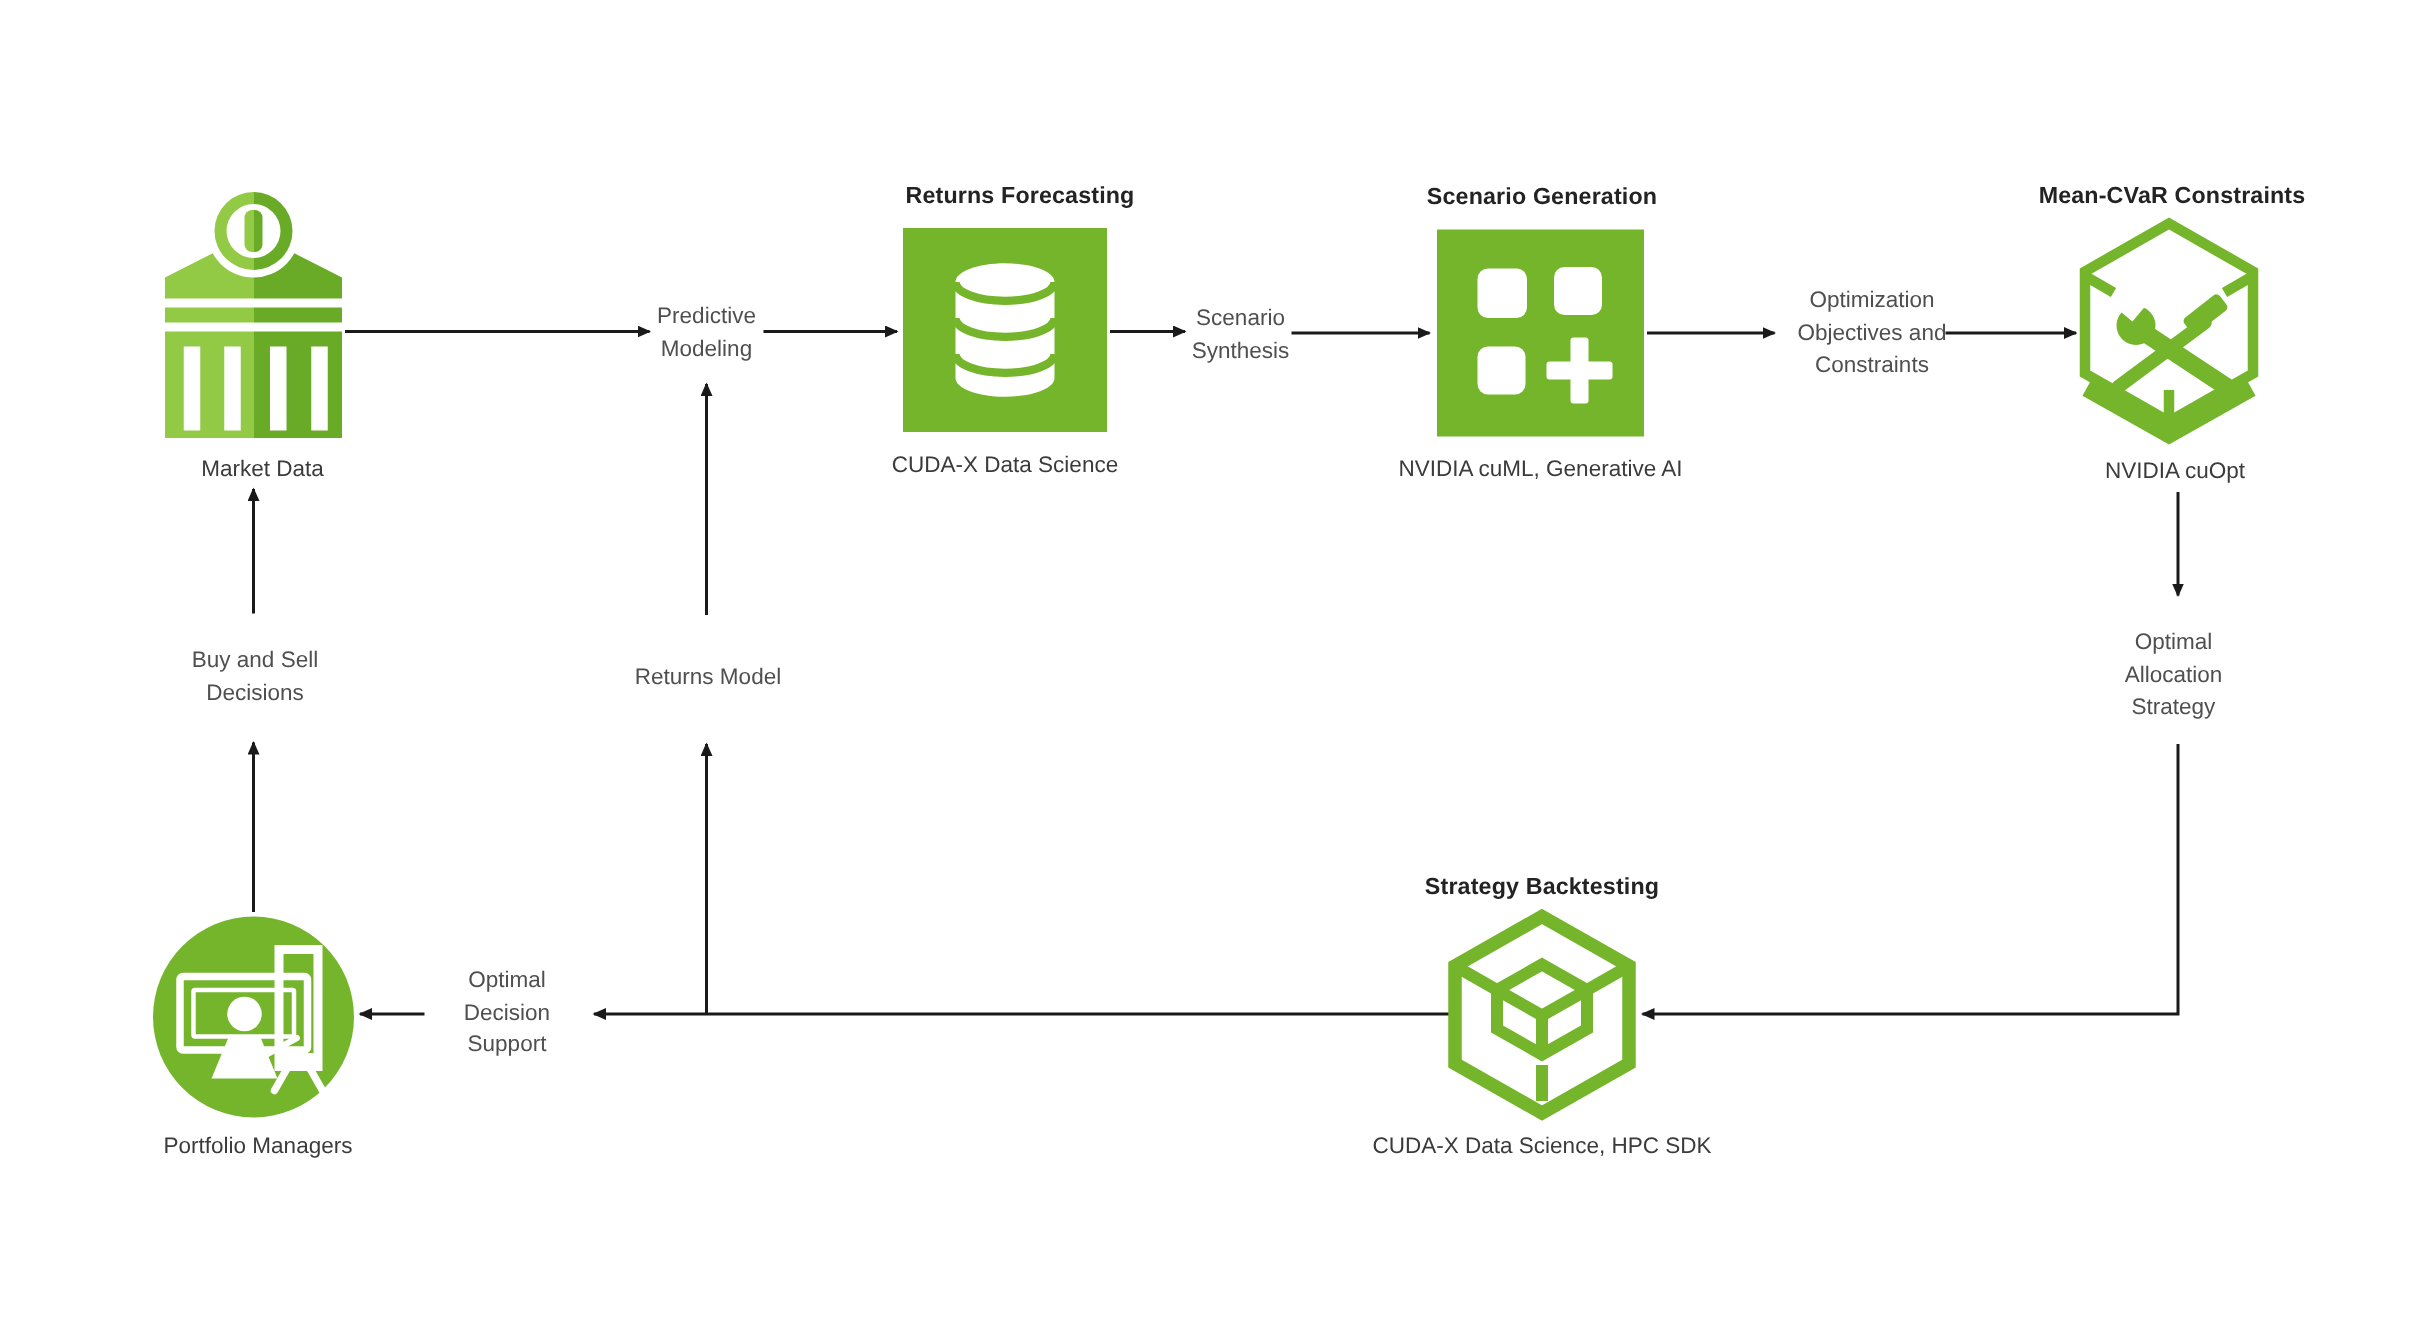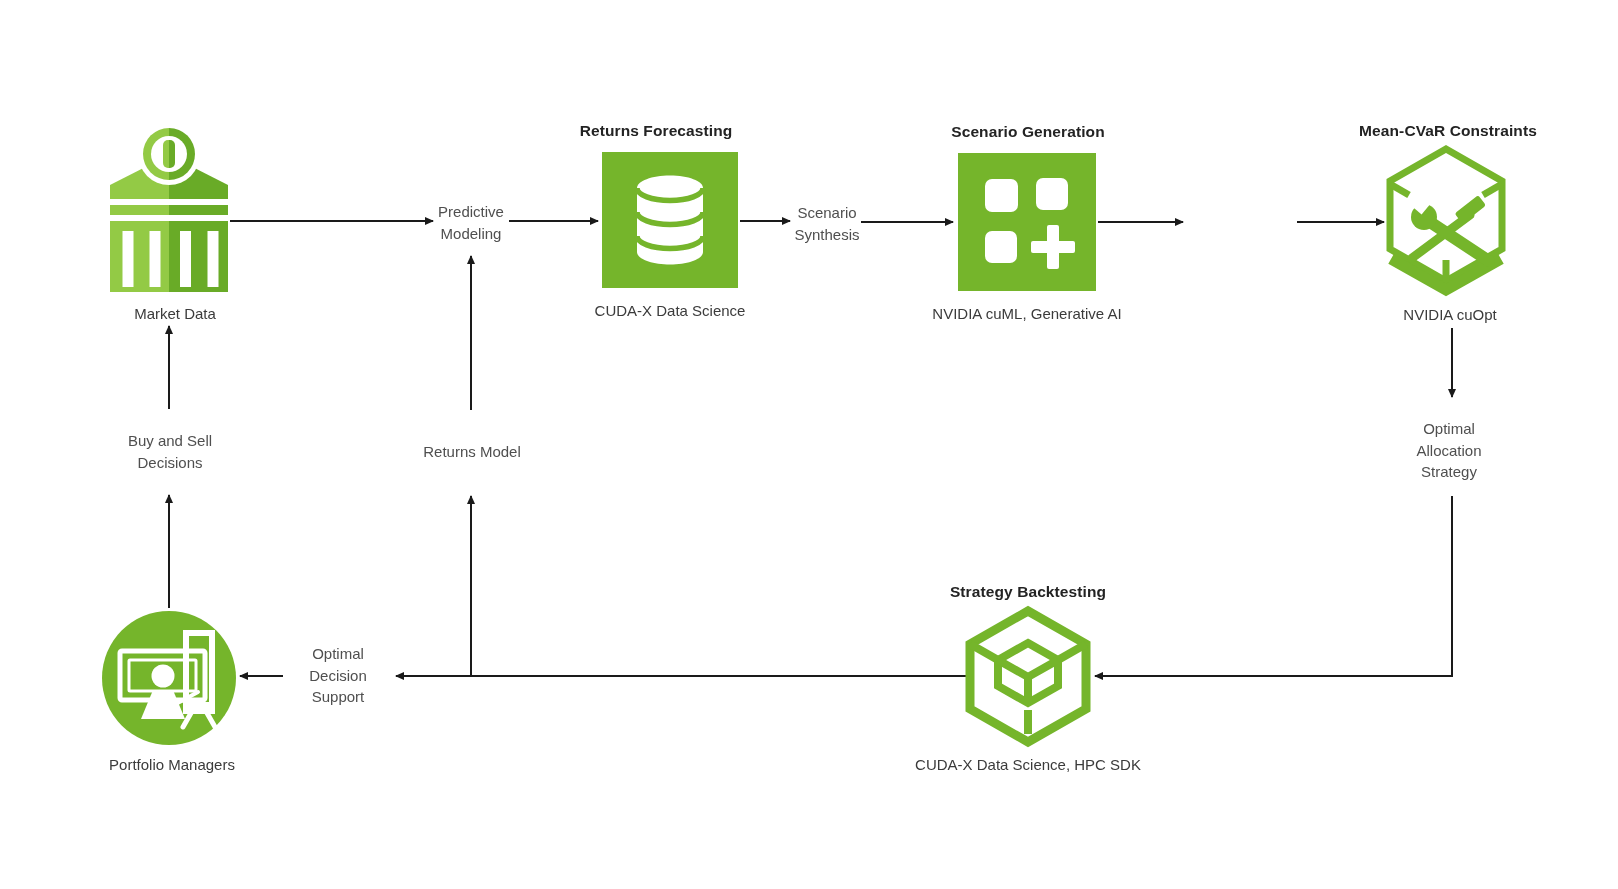--- a/index.html
+++ b/index.html
@@ -78,21 +78,21 @@
     <rect x="110" y="221" width="118" height="71" fill="url(#split)"></rect>
     <g fill="#fff">
       <rect x="122.5" y="231" width="11" height="56"></rect>
       <rect x="149.5" y="231" width="11" height="56"></rect>
       <rect x="180" y="231" width="11" height="56"></rect>
       <rect x="207.5" y="231" width="11" height="56"></rect>
     </g>
   </svg>
   <div class="caption" style="left:175px; top:313px;">Market Data</div>
 
-  <div class="title" style="left:636px; top:131px;padding-left:40px;">Returns Forecasting</div>
+  <div class="title" style="left:660px; top:131px;padding-left:40px;">Returns Forecasting</div>
   <div class="square" style="left:602px; top:152px; width:136px; height:136px;"></div>
   <svg class="icon" style="left:602px; top:152px;" width="136" height="136" viewBox="602 152 136 136">
     <path fill="#fff" d="M637,188 C637,181 651.8,175.5 670,175.5 C688.2,175.5 703,181 703,188 L703,252 C703,259 688.2,264.5 670,264.5 C651.8,264.5 637,259 637,252 Z"></path>
     <g class="stroke-green" fill="none" stroke-width="5.5">
       <path d="M637,188 C637,195 651.8,200.5 670,200.5 C688.2,200.5 703,195 703,188"></path>
       <path d="M637,212 C637,219 651.8,224.5 670,224.5 C688.2,224.5 703,219 703,212"></path>
       <path d="M637,236 C637,243 651.8,248.5 670,248.5 C688.2,248.5 703,243 703,236"></path>
     </g>
   </svg>
   <div class="caption" style="left:670px; top:310px;">CUDA-X Data Science</div>
@@ -161,20 +161,23 @@
       <path d="M153,690 L173,690 L185,719 L141,719 Z"></path>
       <path d="M174,705 L198,692" stroke="#fff" stroke-width="4" fill="none" stroke-linecap="round"></path>
     </g>
   </svg>
   <div class="caption" style="left:172px; top:764px;text-align:center;">Portfolio Managers</div>
 
   <div class="lbl" style="left:471px;  top:222px;">Predictive
 Modeling</div>
   <div class="lbl" style="left:827px;  top:223px;">Scenario
 Synthesis</div>
+  <div class="lbl" style="left:1248px; top:222px;">Optimization
+Objectives and
+Constraints</div>
   <div class="lbl" style="left:1449px; top:450px;">Optimal
 Allocation
 Strategy</div>
   <div class="lbl" style="left:338px;  top:675px;">Optimal
 Decision
 Support</div>
   <div class="lbl" style="left:170px;  top:451px;">Buy and Sell
 Decisions</div>
   <div class="lbl" style="left:472px;  top:452px;">Returns Model</div>
 

